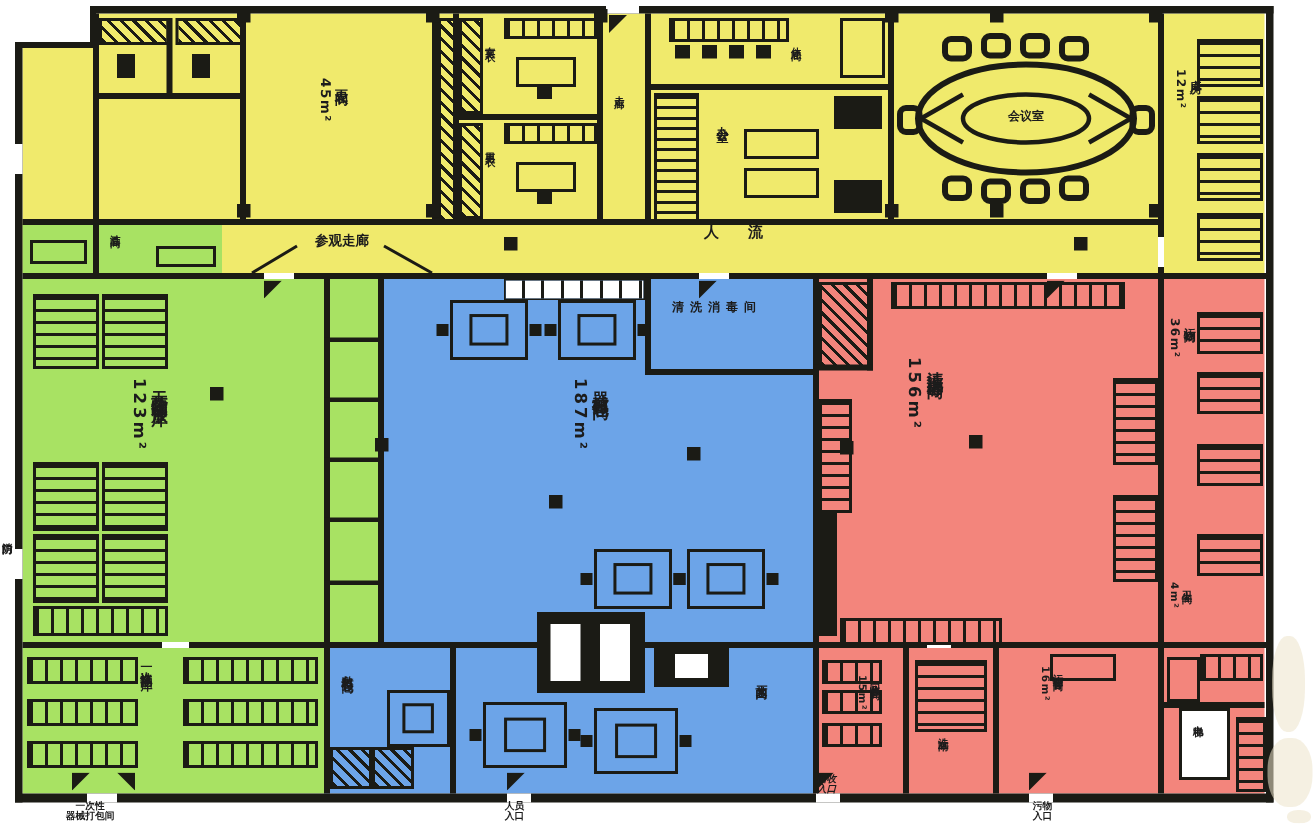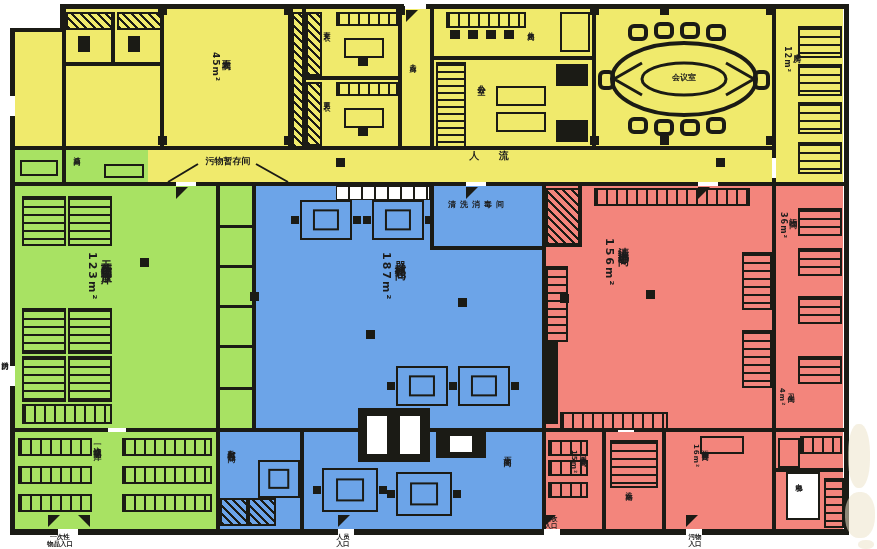--- a/index.html
+++ b/index.html
@@ -303,28 +303,28 @@
   <div class="vl" style="left:92px;top:440px;">一次性物品库</div>
   <div class="vl" style="left:226px;top:444px;">敷料打包间</div>
   <div class="vl" style="left:502px;top:450px;">灭菌间</div>
   <div class="hl" style="left:446px;top:200px;width:64px;letter-spacing:4px;">清洗消毒间</div>
   <div class="vl" style="left:570px;top:450px;font-size:7px;">回收分类间
 15m²</div>
   <div class="vl" style="left:624px;top:486px;font-size:7px;">洗车间</div>
   <div class="vl" style="left:692px;top:444px;font-size:7px;">污物暂存间
 16m²</div>
   <div class="vl" style="left:794px;top:478px;font-size:7px;">电梯</div>
-  <div class="hl" style="left:200px;top:156px;width:56px;font-size:9px;">污物暂存间</div>
+  <div class="hl" style="left:200px;top:156px;width:56px;font-size:9px;">参观走廊</div>
   <div class="hl" style="left:458px;top:150px;width:70px;font-size:10px;letter-spacing:8px;">人  流</div>
 
   <div class="hl" style="left:34px;top:534px;width:52px;font-size:6.5px;">一次性
-物品入口</div>
+器械打包间</div>
   <div class="hl" style="left:328px;top:534px;width:30px;font-size:6.5px;">人员
 入口</div>
-  <div class="hl" style="left:536px;top:516px;width:30px;font-size:6.5px;">回收
+  <div class="hl" style="left:536px;top:516px;width:30px;font-size:6.5px;font-style:italic;">回收
 入口</div>
   <div class="hl" style="left:680px;top:534px;width:30px;font-size:6.5px;">污物
 入口</div>
   <div class="vl" style="left:0px;top:356px;font-size:7px;letter-spacing:0;">消防门</div>
 
   <div class="wm" style="left:848px;top:424px;width:22px;height:64px;"></div>
   <div class="wm" style="left:845px;top:492px;width:30px;height:46px;"></div>
   <div class="wm" style="left:858px;top:540px;width:16px;height:9px;"></div>
 
 </div>

